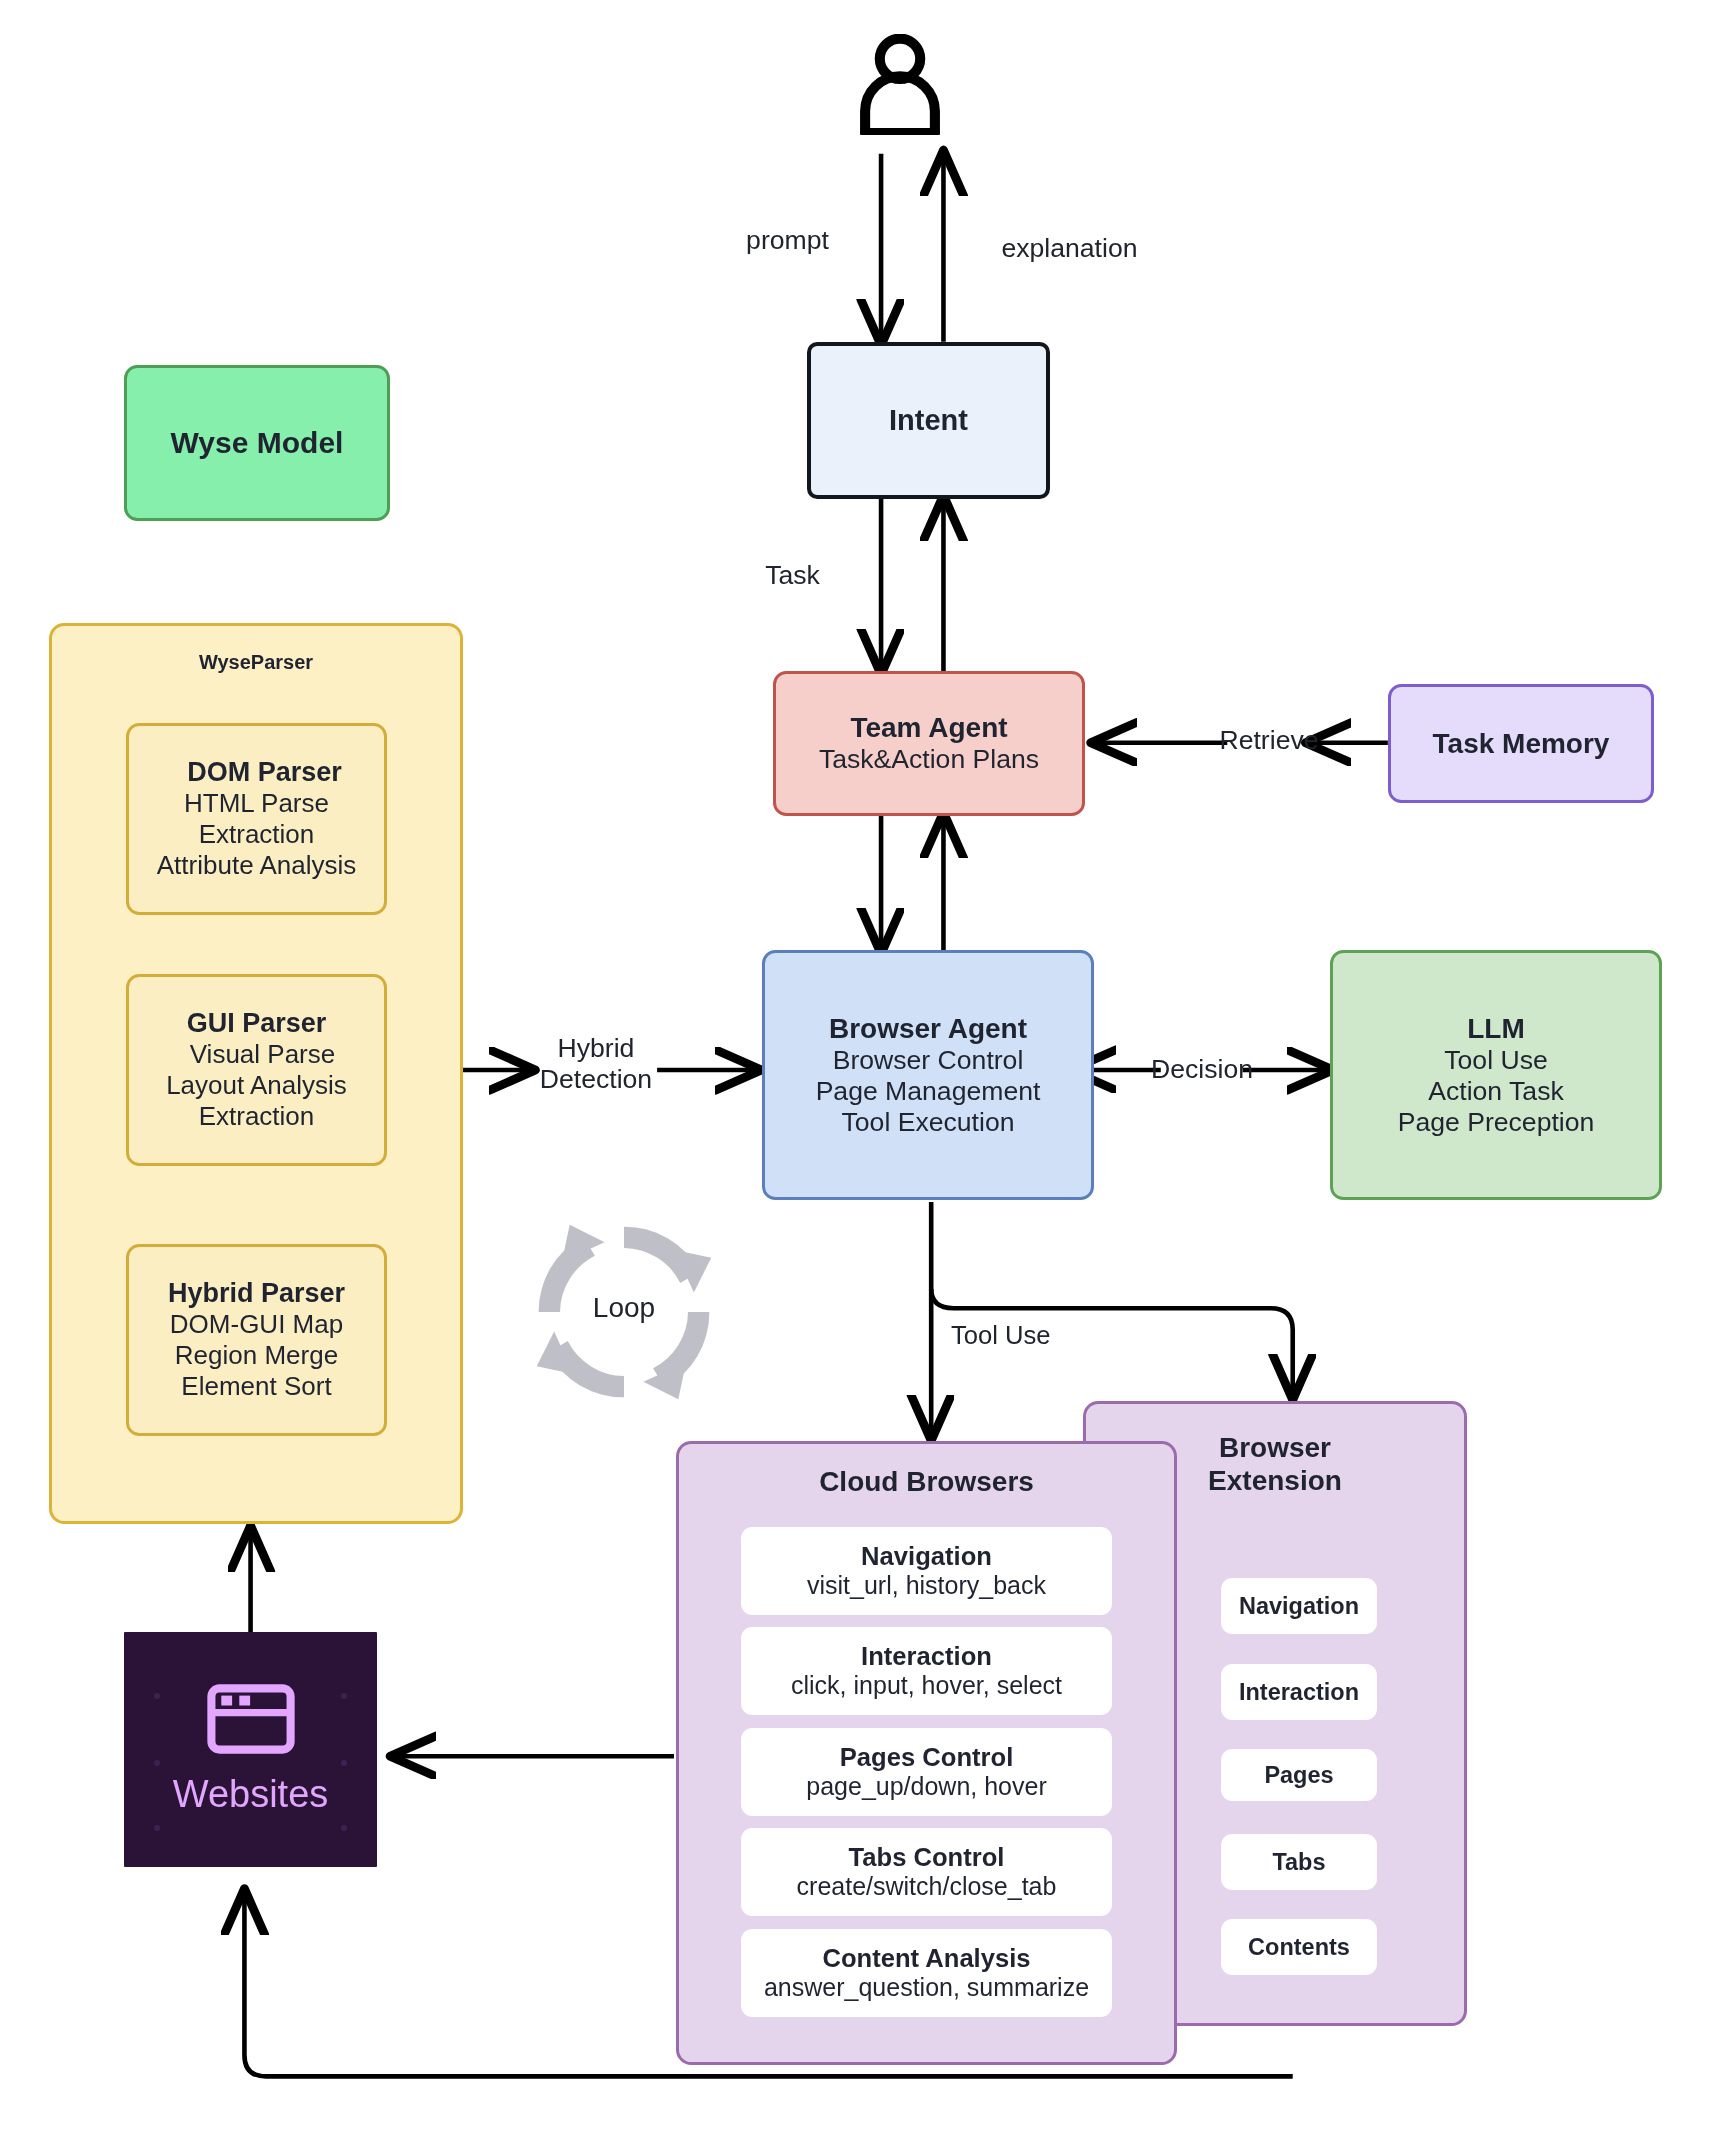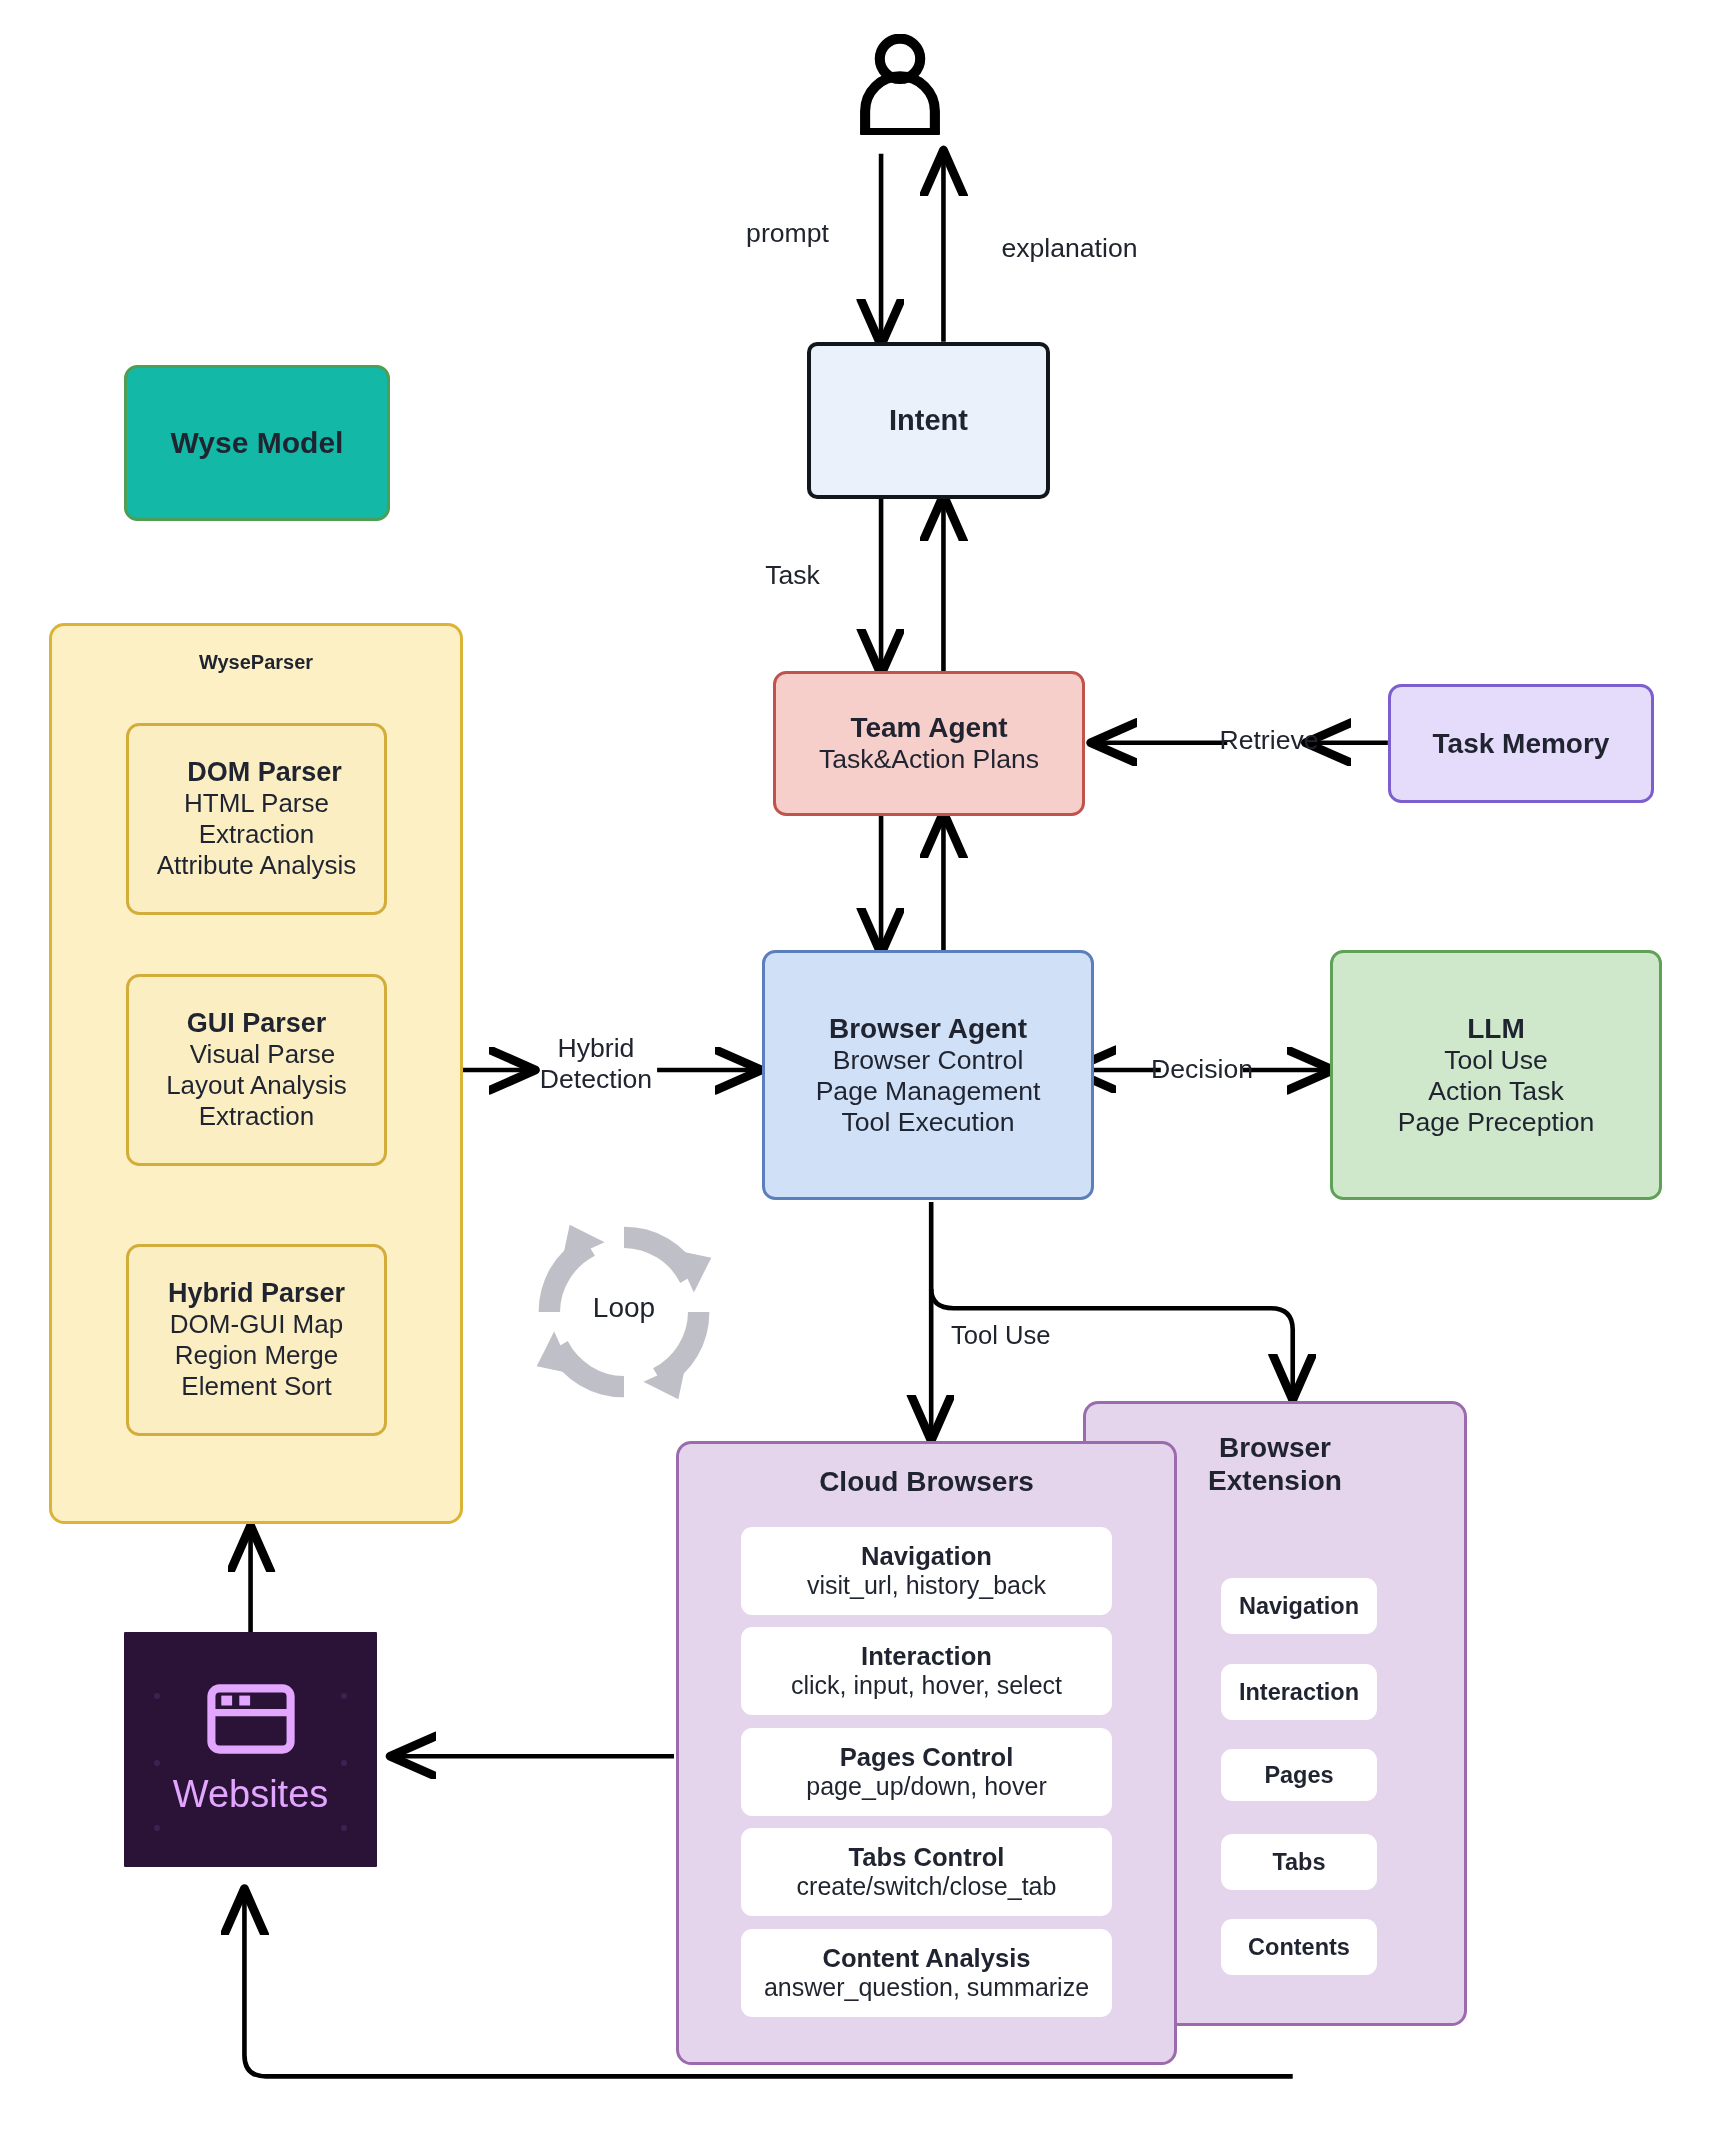--- a/index.html
+++ b/index.html
@@ -6,21 +6,21 @@
   body{font-family:"Liberation Sans","DejaVu Sans",sans-serif;}
   #stage{position:relative;width:1733px;height:2140px;background:#fff;overflow:hidden;}
   .node{position:absolute;box-sizing:border-box;display:flex;flex-direction:column;
         align-items:center;justify-content:center;text-align:center;color:#1f2430;}
   .node .ttl{font-weight:bold;}
   .node .ln{font-weight:normal;}
   svg.layer{position:absolute;left:0;top:0;width:1733px;height:2140px;pointer-events:none;}
   .edge-label{position:absolute;color:#20242e;text-align:center;white-space:pre-line;line-height:1.18;}
 
   
-  .sk-green{background:#14b8a6;border:3.1px solid #4e9e55;border-radius:13.3px;}
+  .sk-green{background:#86efac;border:3.1px solid #4e9e55;border-radius:13.3px;}
   .sk-yellowbig{background:#fdf0c4;border:3.1px solid #dbb336;border-radius:15.3px;}
   .sk-yellowsub{background:#fbeec2;border:3.1px solid #d3ad3c;border-radius:13.3px;}
   .sk-intent{background:#eaf1fb;border:4.6px solid #12161d;border-radius:10.2px;}
   .sk-red{background:#f6cfcb;border:3.6px solid #c0534c;border-radius:13.3px;}
   .sk-purple{background:#e5dcfb;border:3.6px solid #7c5ecf;border-radius:13.3px;}
   .sk-blue{background:#cfe0f7;border:3.6px solid #5a7fbc;border-radius:13.3px;}
   .sk-lgreen{background:#cfe8cb;border:3.6px solid #5fa257;border-radius:13.3px;}
   .sk-panel{background:#e4d4ec;border:3.6px solid #9b6bae;border-radius:15.3px;}
   .sk-white{background:#ffffff;border-radius:11.3px;}
   .sk-dark{background:#2b1338;border-radius:1px;}
@@ -75,21 +75,21 @@
   </svg>
 
   <div class="node" style="left:849px;top:15.3px;width:102px;height:138px;">
     <svg viewBox="0 0 100 110" width="92" height="101">
       <circle cx="50" cy="27" r="22" fill="none" stroke="#000" stroke-width="11"></circle>
       <path d="M12,108 L12,84 A38,38 0 0 1 88,84 L88,108" fill="none" stroke="#000" stroke-width="11" stroke-linejoin="round"></path>
       <path d="M12,108 L88,108" stroke="#000" stroke-width="11" stroke-linecap="round"></path>
     </svg>
   </div>
 
-  <div class="edge-label" style="left:711px;top:218px;width:153px;font-size:26.6px;">prompt</div>
+  <div class="edge-label" style="left:711px;top:225px;width:153px;font-size:26.6px;">prompt</div>
   <div class="edge-label" style="left:962px;top:233px;width:215px;font-size:26.6px;">explanation</div>
   <div class="edge-label" style="left:716px;top:560px;width:153px;font-size:26.6px;">Task</div>
   <div class="edge-label" style="left:1187px;top:725px;width:164px;font-size:26.6px;">Retrieve</div>
   <div class="edge-label" style="left:1120px;top:1054px;width:164px;font-size:26.6px;">Decision</div>
   <div class="edge-label" style="left:522px;top:1033px;width:148px;font-size:26.6px;">Hybrid
 Detection</div>
   <div class="edge-label" style="left:951px;top:1320px;width:169px;font-size:25.6px;text-align:left;">Tool Use</div>
 
   <div class="node" style="left:527px;top:1215px;width:194px;height:194px;">
     <svg viewBox="0 0 100 100" width="194" height="194">

